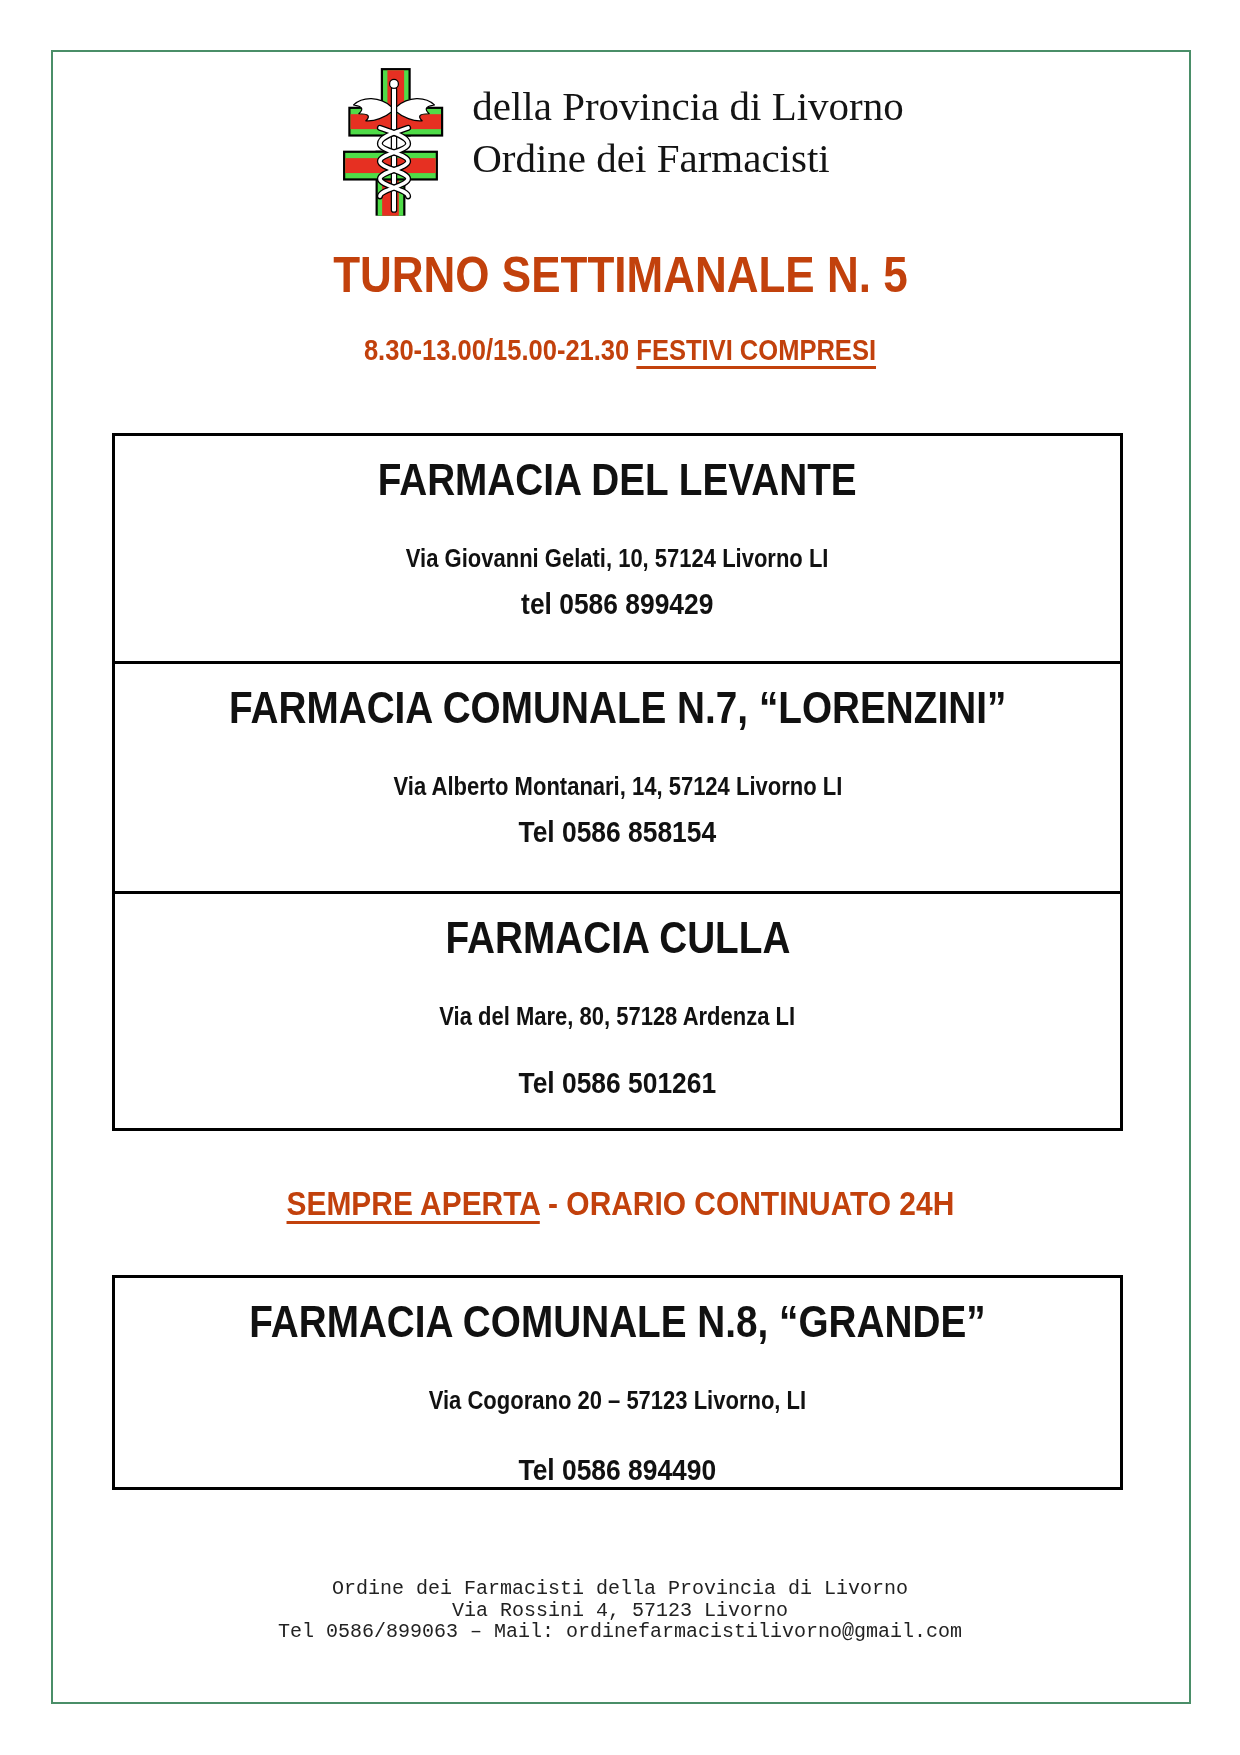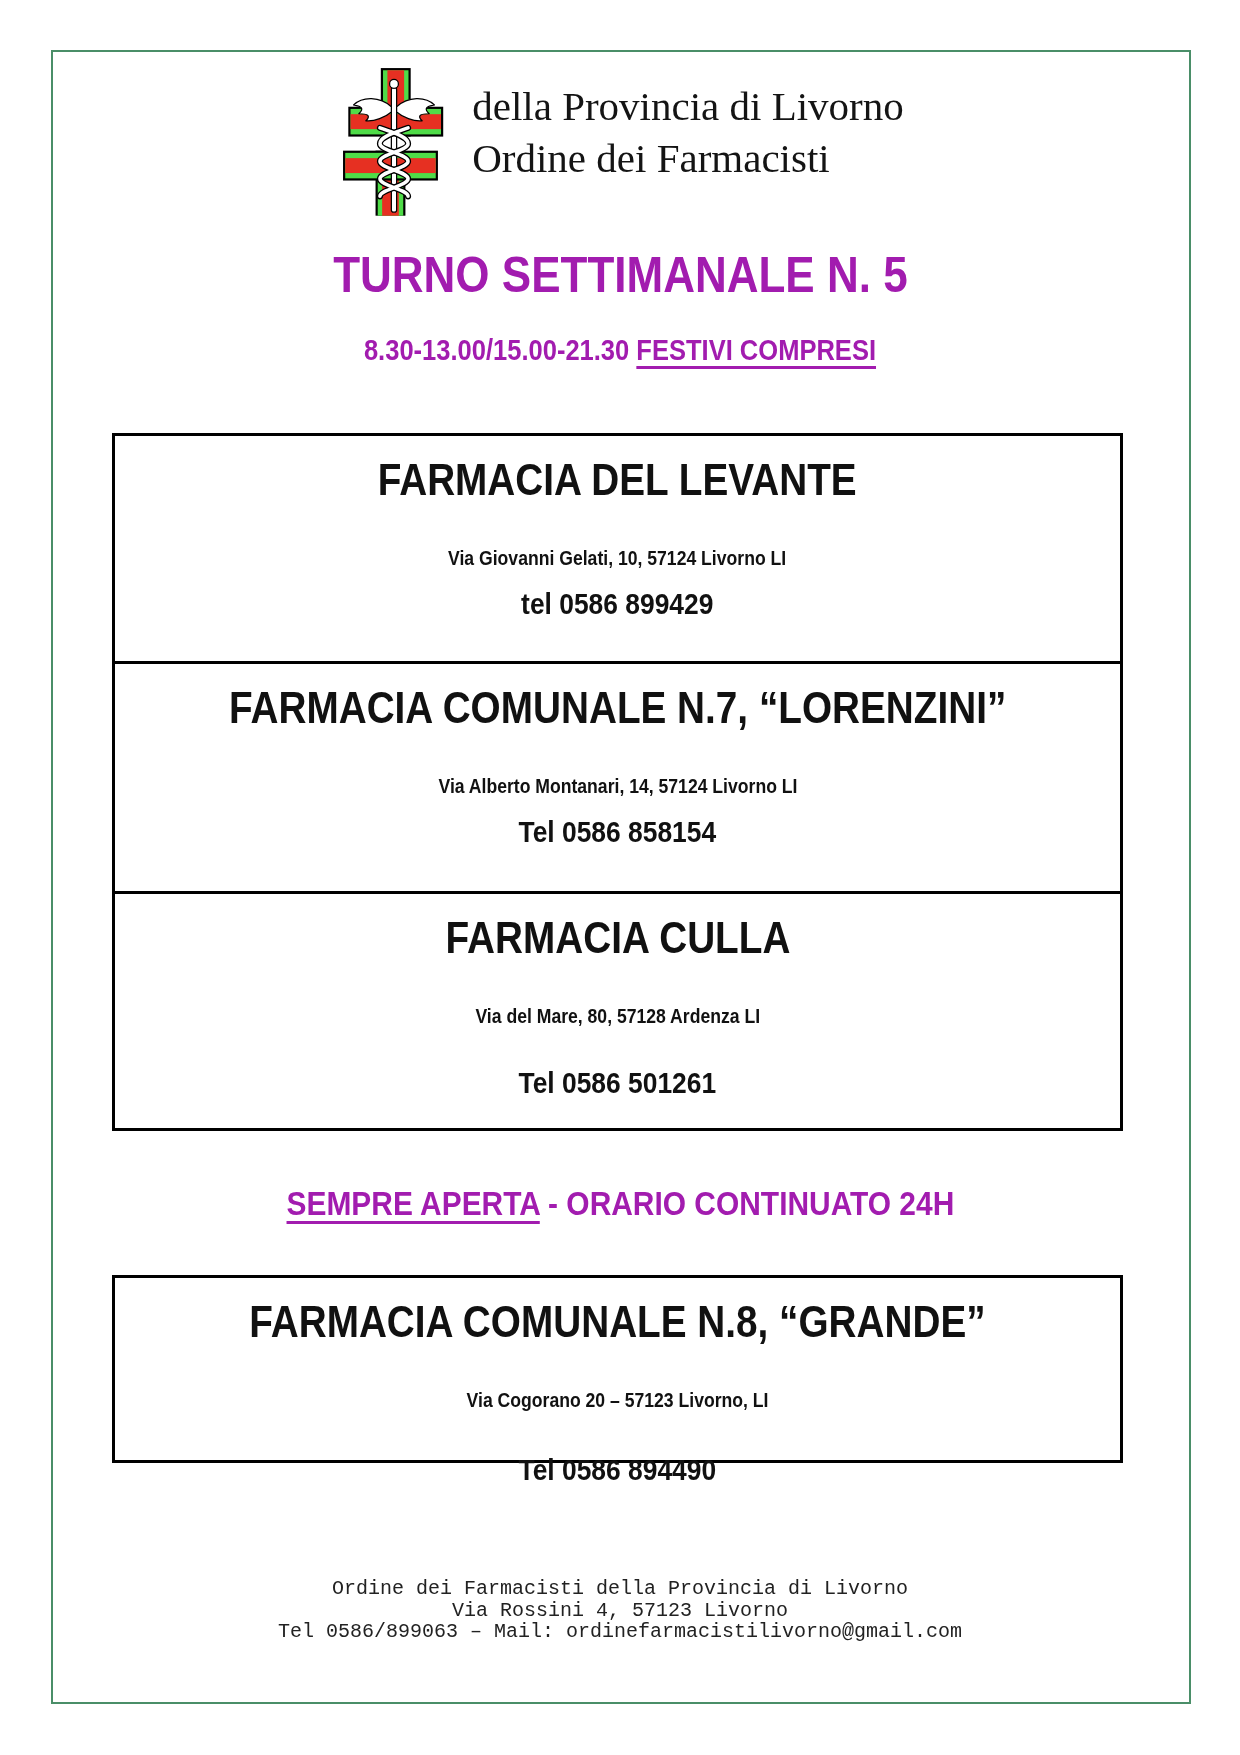--- a/index.html
+++ b/index.html
@@ -22,21 +22,21 @@
     display: flex; justify-content: center; align-items: flex-start; gap: 20px;
   }
   .logo-cross { width: 116px; height: 150px; flex: 0 0 auto; }
   .org-name {
     font-family: "Liberation Serif", serif;
     font-size: 41px; line-height: 52px; color: #141414;
     margin-top: 14px; white-space: nowrap;
   }
   
   .cond { display: inline-block; transform: scaleX(0.88); transform-origin: 50% 50%; white-space: nowrap; }
-  .green { color: #a21caf; }
+  .green { color: #c2410c; }
   .main-title {
     position: absolute; top: 246px; left: 0; right: 0;
     text-align: center; font-weight: bold; font-size: 50px; line-height: 58px;
   }
   .subtitle {
     position: absolute; top: 332px; left: 0; right: 0;
     text-align: center; font-weight: bold; font-size: 29px; line-height: 36px; text-decoration: underline;
   }
   .u-green {
     text-decoration: underline;
@@ -52,29 +52,29 @@
   }
   .p-row {
     box-sizing: border-box;
     text-align: center;
   }
   .p-row + .p-row { border-top: 3px solid #000000; }
   .p-row.r1 { height: 225px; }
   .p-row.r2 { height: 230px; }
   .p-row.r3 { height: 237px; }
   .p-name  { font-weight: bold; font-size: 44px; line-height: 48px; padding-top: 20px; }
-  .p-addr  { font-weight: bold; font-size: 20px; line-height: 34px; margin-top: 37px; }
+  .p-addr  { font-weight: bold; font-size: 25px; line-height: 34px; margin-top: 37px; }
   .p-tel   { font-weight: bold; font-size: 30px; line-height: 34px; margin-top: 12px; }
   .r3 .p-tel { margin-top: 33px; }
   .always-open {
     position: absolute; top: 1182px; left: 0; right: 0;
     text-align: center; font-weight: bold; font-size: 34px; line-height: 42px;
   }
   .open24-box {
-    position: absolute; left: 112px; width: 1011px; top: 1275px; height: 188px;
+    position: absolute; left: 112px; width: 1011px; top: 1275px; height: 215px;
     border: 3px solid #000000;
     box-sizing: border-box;
     text-align: center;
     background: #ffffff;
   }
   .open24-box .p-tel { margin-top: 36px; }
   .footer {
     position: absolute; top: 1578px; left: 0; right: 0;
     text-align: center;
     font-family: "Liberation Mono", "DejaVu Sans Mono", monospace;

